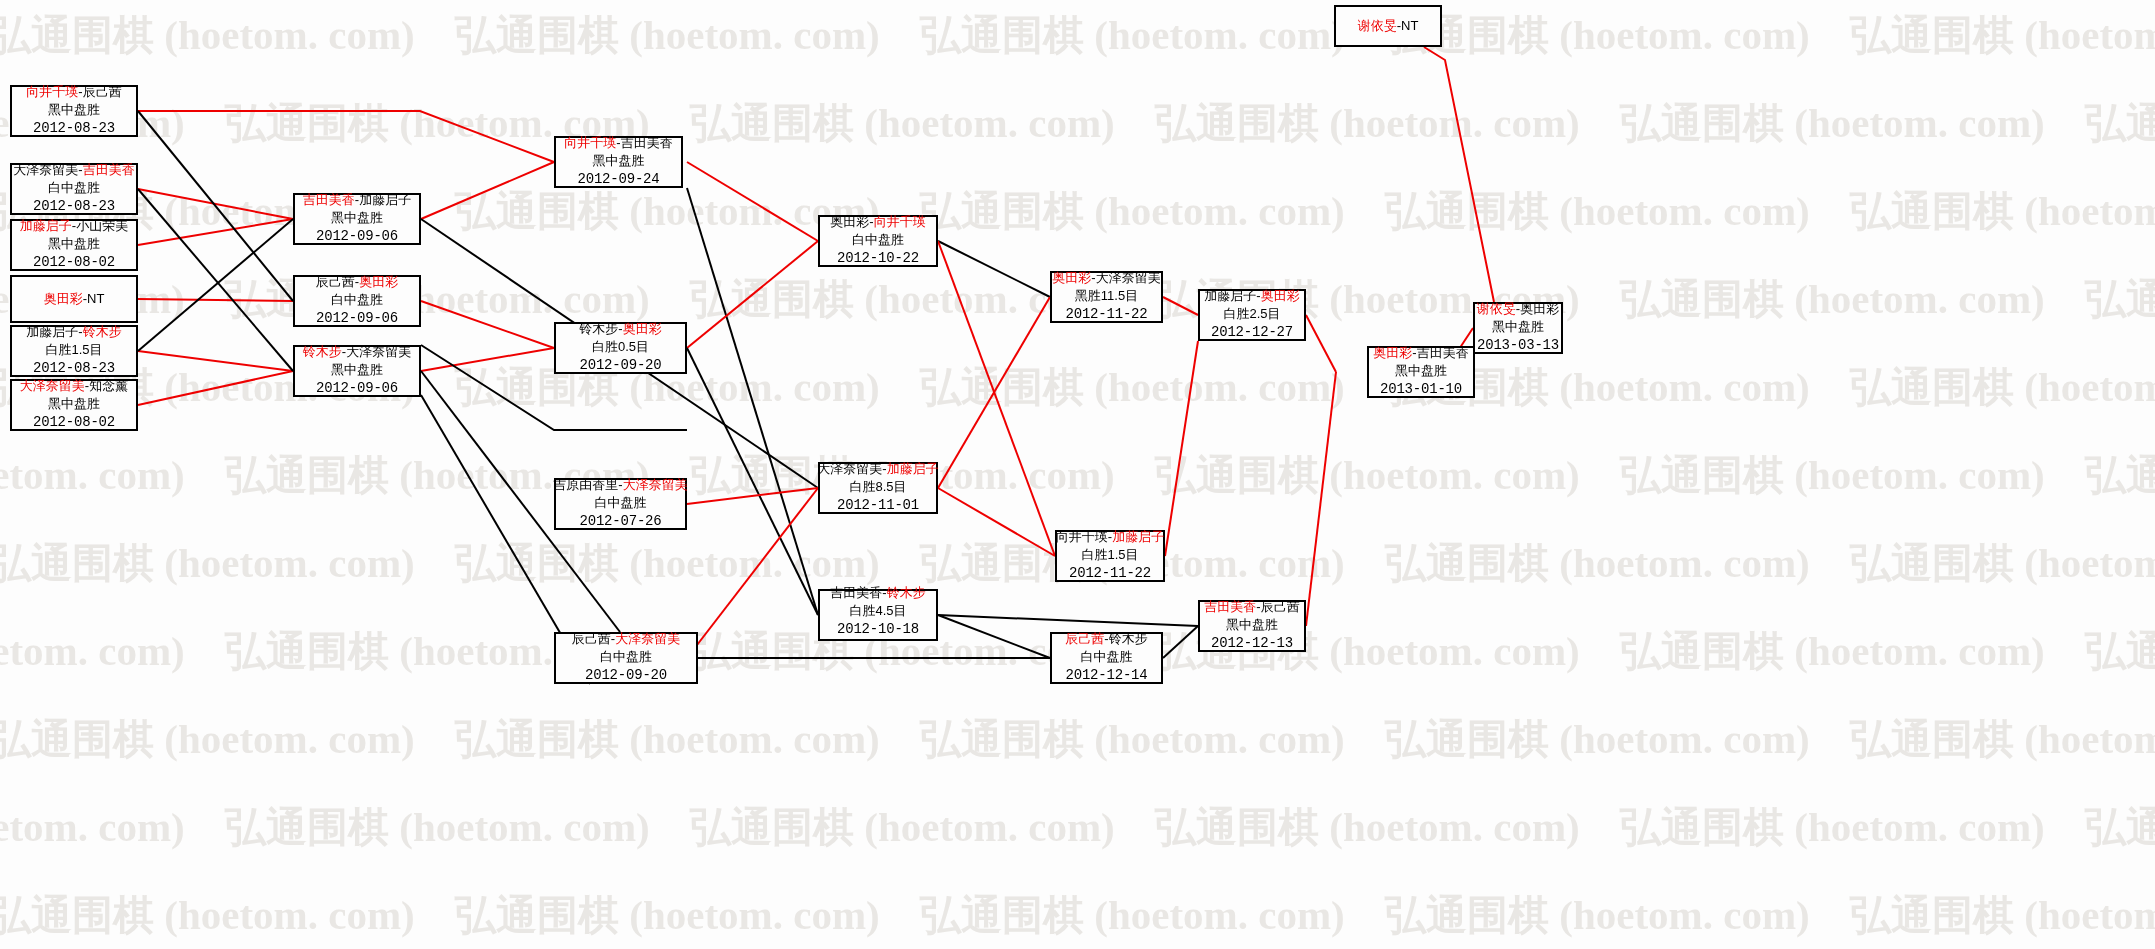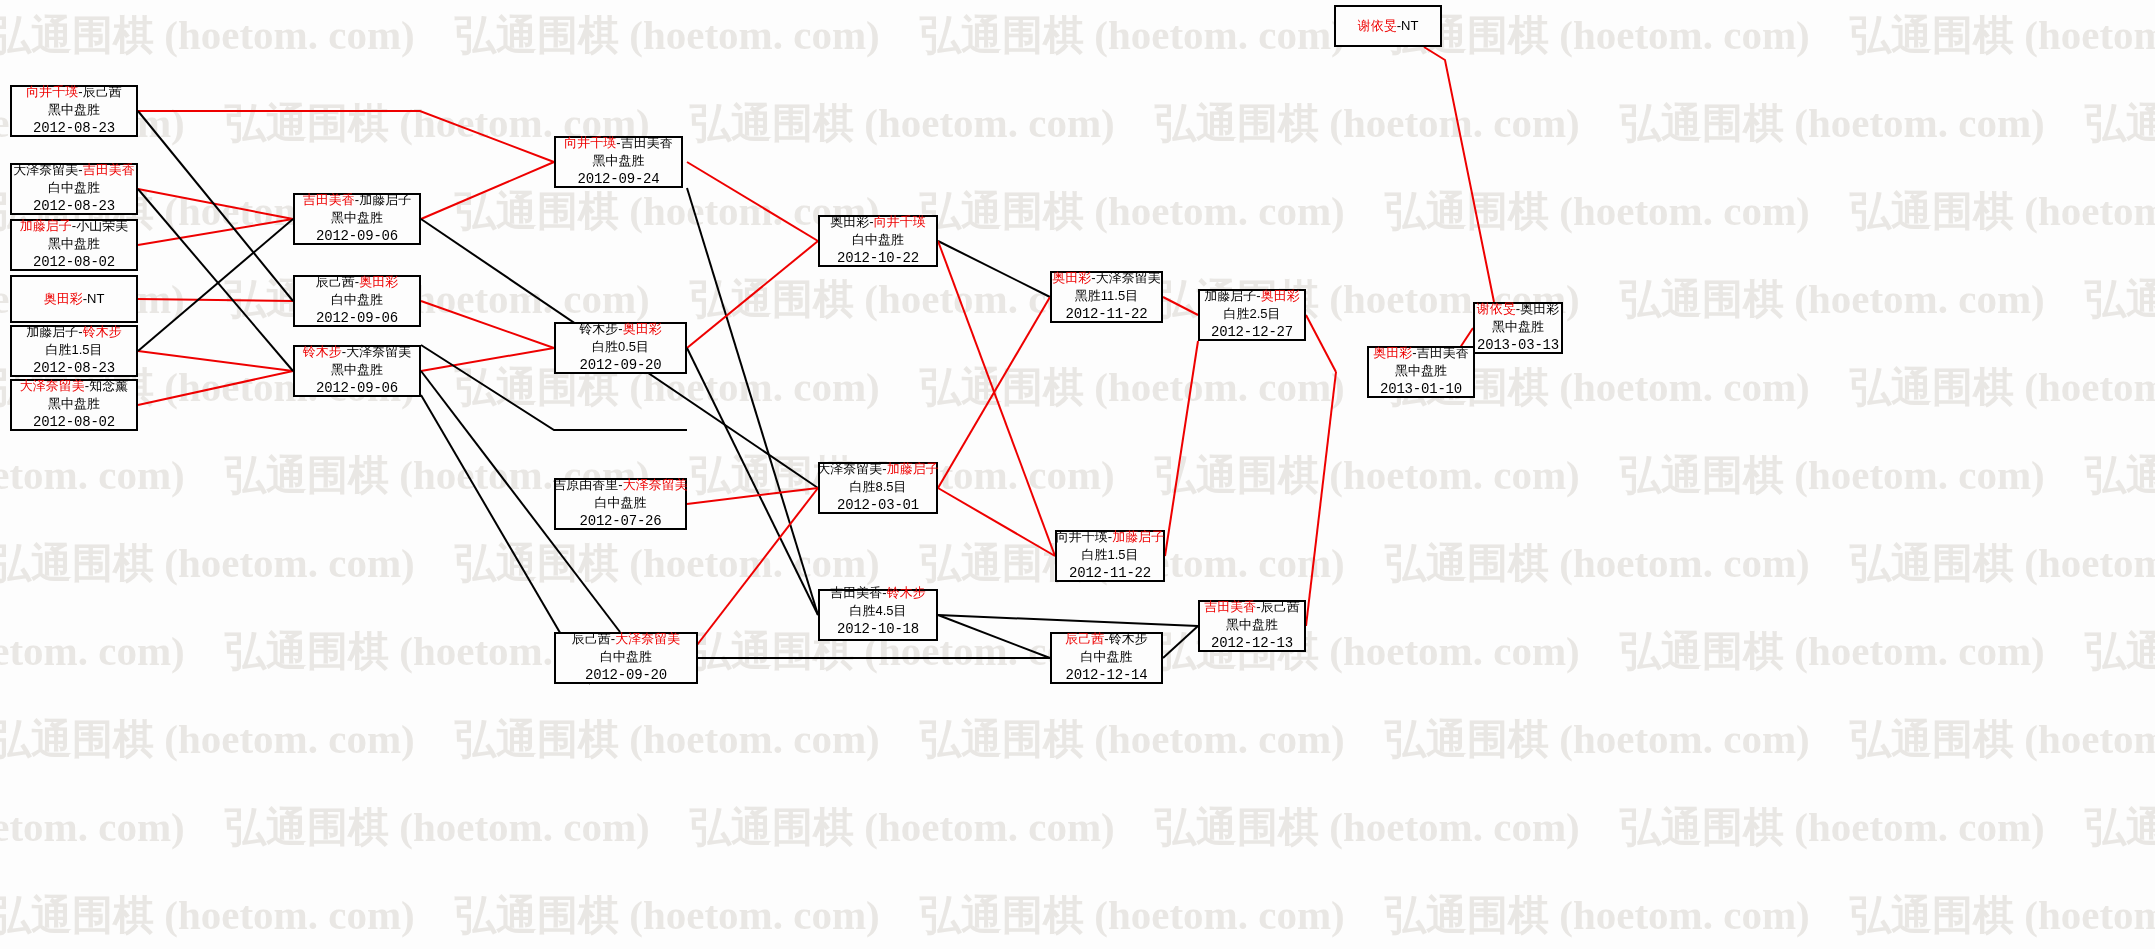--- a/index.html
+++ b/index.html
@@ -217,21 +217,21 @@
       <div class="ln dt">2012-09-20</div>
     </div>
     <div class="box" style="left: 818px; top: 215px; width: 120px; height: 52px;">
       <div class="ln players"><span>奥田彩</span><span>-</span><span class="red">向井千瑛</span></div>
       <div class="ln res">白中盘胜</div>
       <div class="ln dt">2012-10-22</div>
     </div>
     <div class="box" style="left: 818px; top: 462px; width: 120px; height: 52px;">
       <div class="ln players"><span>大泽奈留美</span><span>-</span><span class="red">加藤启子</span></div>
       <div class="ln res">白胜8.5目</div>
-      <div class="ln dt">2012-03-01</div>
+      <div class="ln dt">2012-11-01</div>
     </div>
     <div class="box" style="left: 818px; top: 589px; width: 120px; height: 52px; justify-content: flex-end;">
       <div class="ln players"><span>吉田美香</span><span>-</span><span class="red">铃木步</span></div>
       <div class="ln res">白胜4.5目</div>
       <div class="ln dt">2012-10-18</div>
     </div>
     <div class="box" style="left: 1050px; top: 271px; width: 113px; height: 52px;">
       <div class="ln players"><span class="red">奥田彩</span><span>-</span><span>大泽奈留美</span></div>
       <div class="ln res">黑胜11.5目</div>
       <div class="ln dt">2012-11-22</div>

